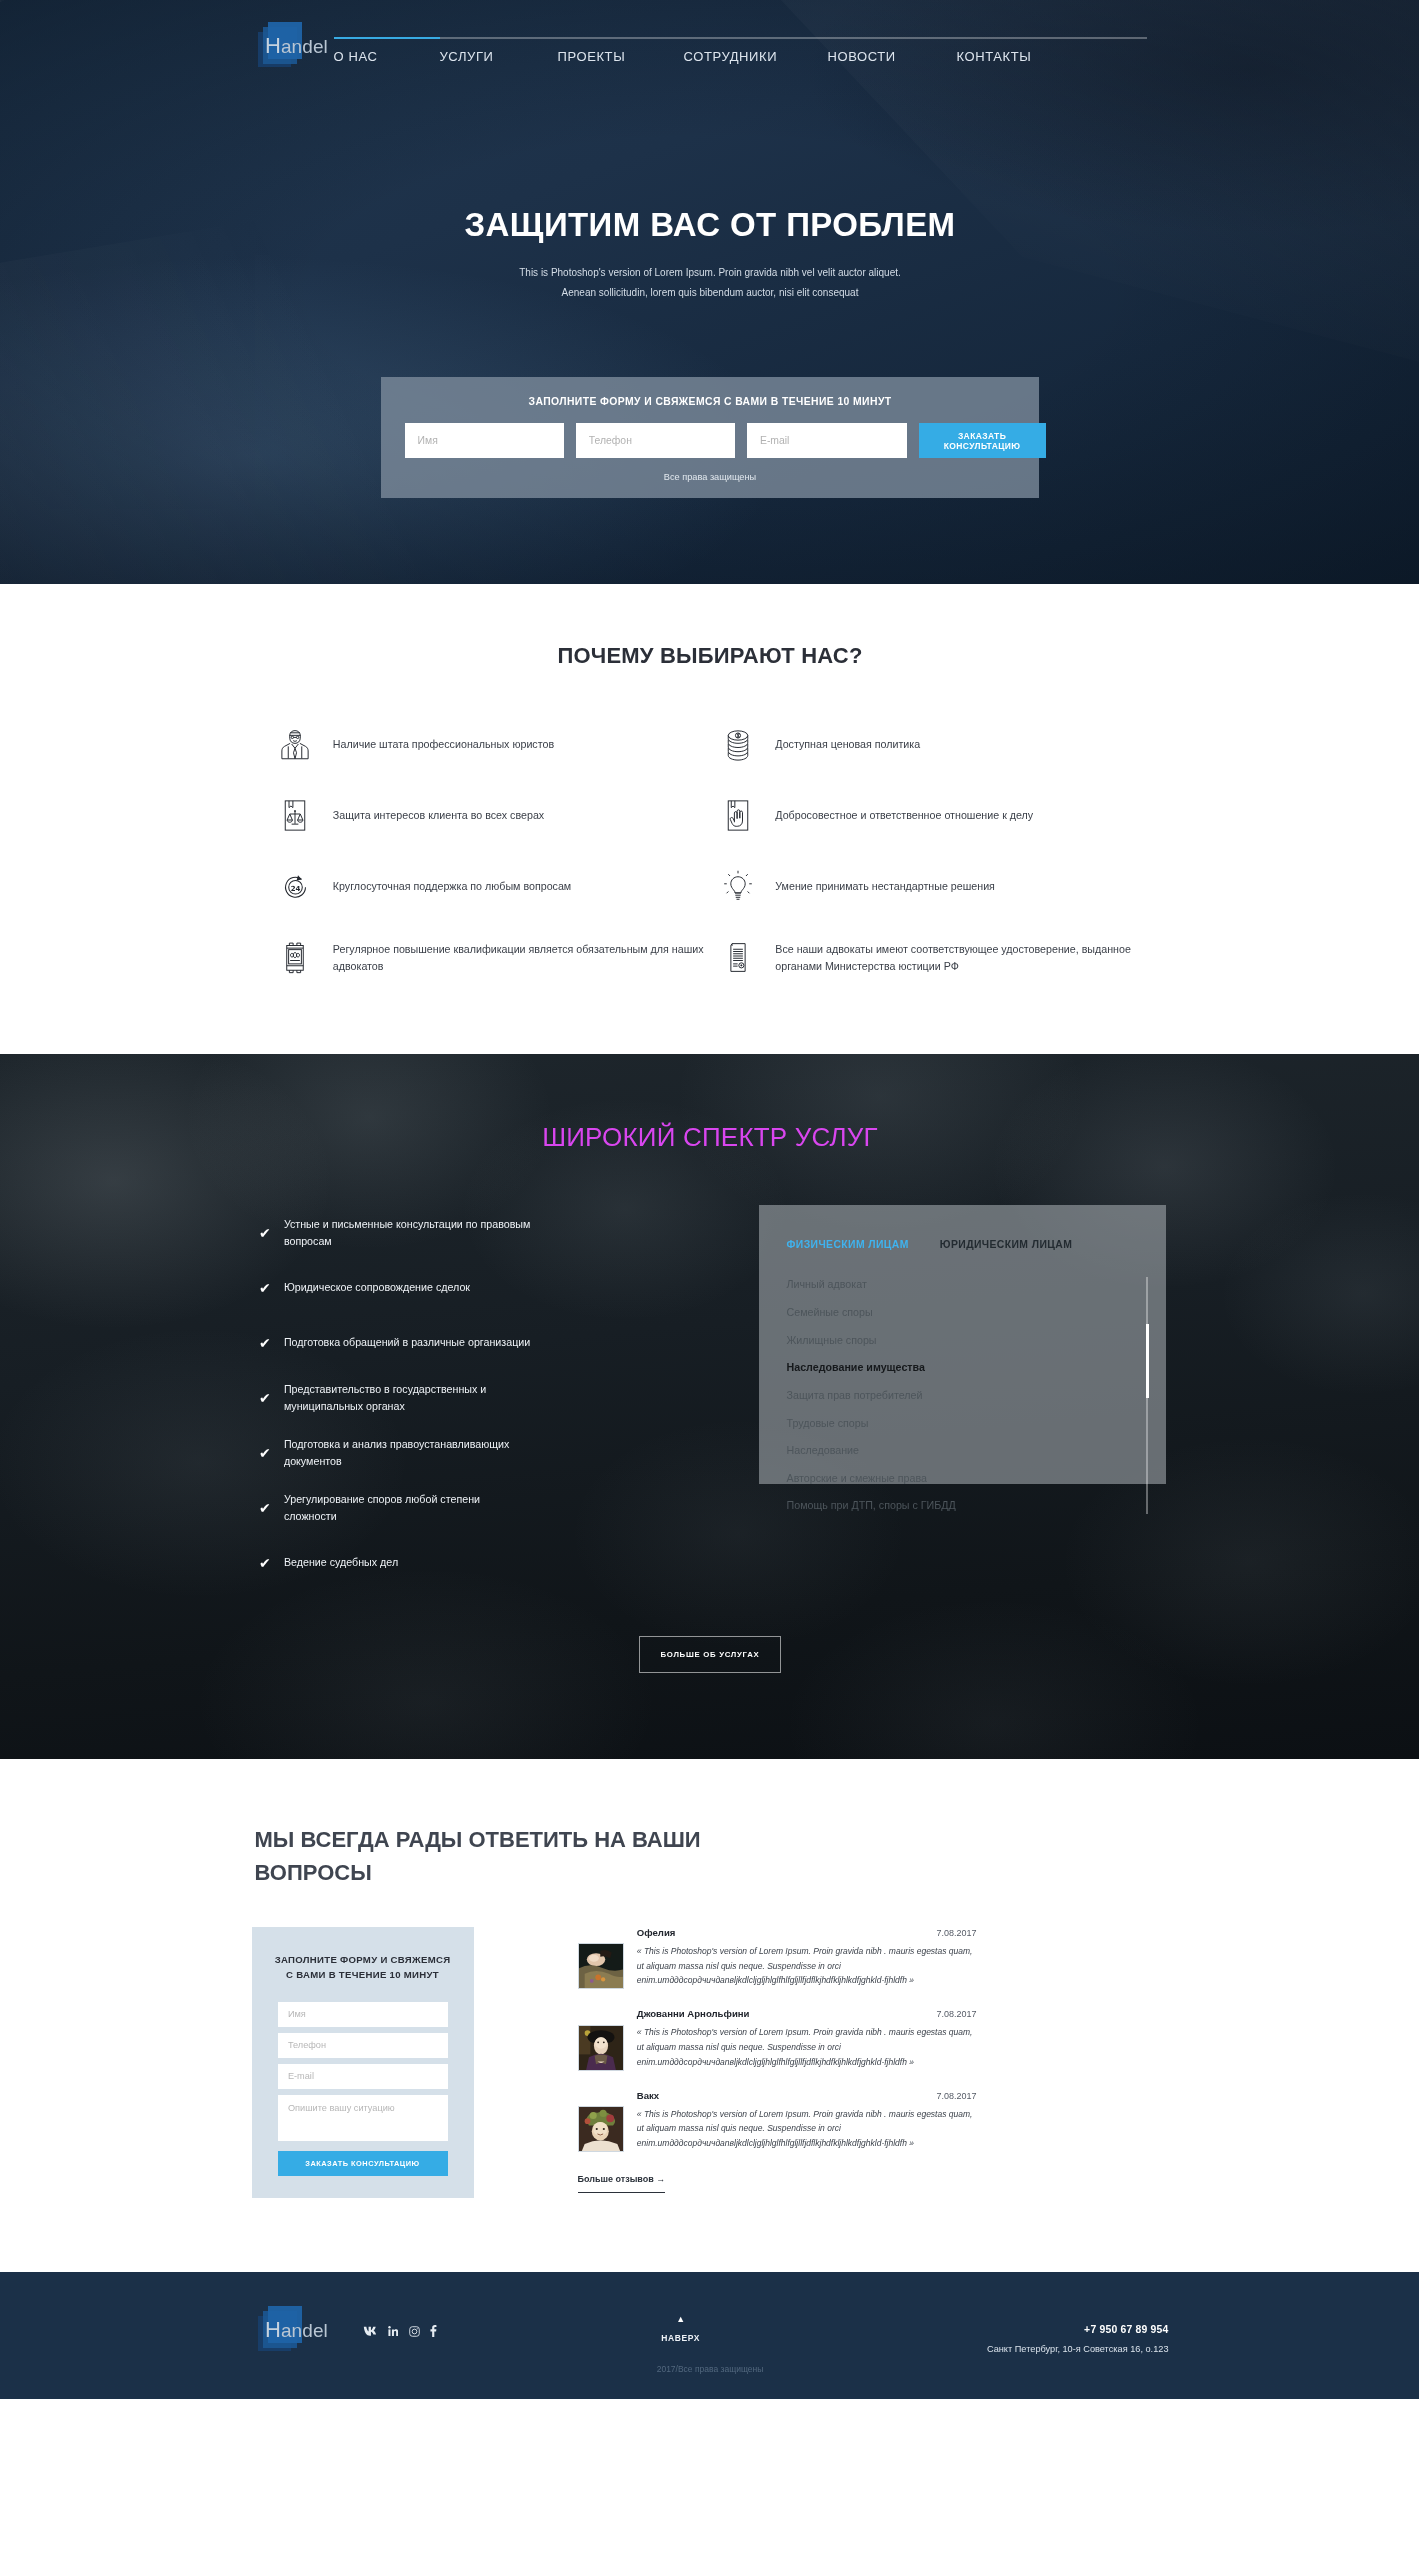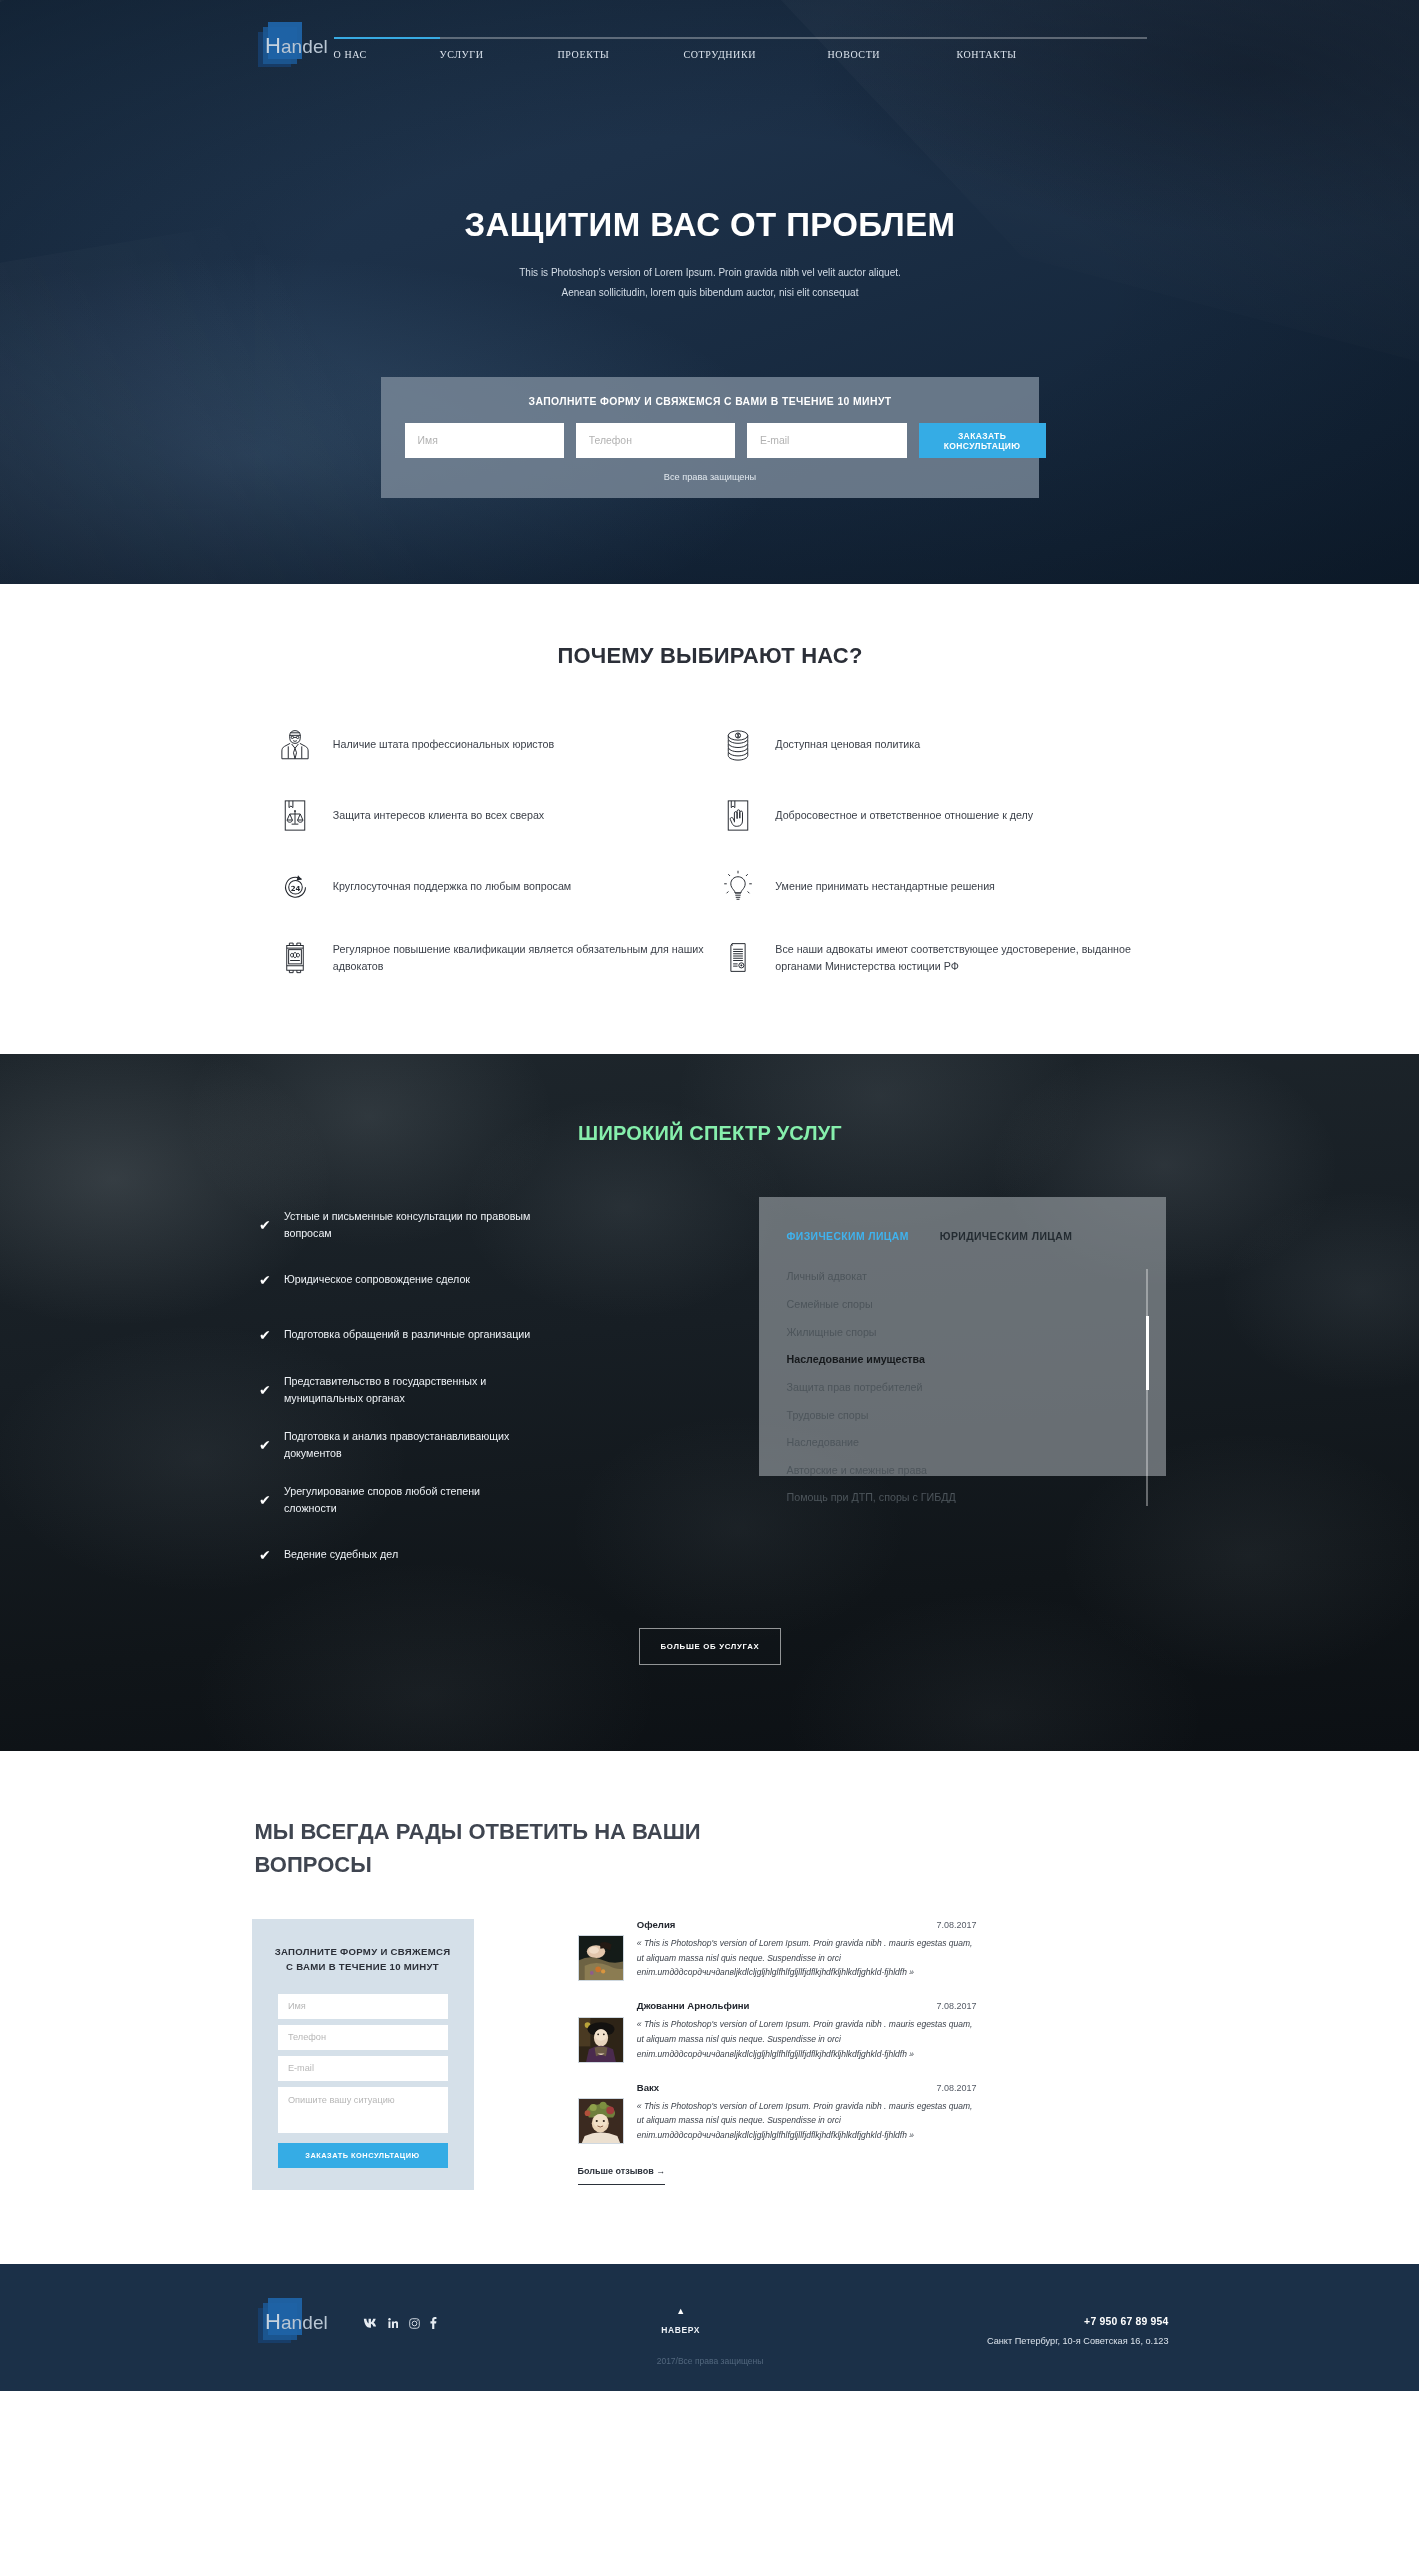--- a/index.html
+++ b/index.html
@@ -66,22 +66,22 @@
   }
   .logo .logo-text b{font-weight:400;font-size:22px;color:#c6d2de;}
 
   .nav-zone{flex:1;margin-left:27px;padding-top:15px;}
   .nav-rule{
     height:2.2px;width:813px;background:rgba(255,255,255,.30);position:relative;
   }
   .nav-rule .active-bar{position:absolute;left:0;top:0;height:2.2px;width:106px;background:#38abe3;}
   .nav{display:flex;margin-top:9.6px;width:813px;}
   .nav a{
-    color:#dde5ee;text-decoration:none;font-size:10px;letter-spacing:0.6px;
-    text-transform:uppercase;font-weight:400;font-family:Liberation Serif, serif;
+    color:#dde5ee;text-decoration:none;font-size:13px;letter-spacing:0.6px;
+    text-transform:uppercase;font-weight:400;
   }
   .nav a:nth-child(1){width:106px;}
   .nav a:nth-child(2){width:118px;}
   .nav a:nth-child(3){width:126px;}
   .nav a:nth-child(4){width:144px;}
   .nav a:nth-child(5){width:129px;}
   .nav a:nth-child(6){width:auto;}
 
   .hero-title{
     text-align:center;margin-top:129px;
@@ -150,21 +150,21 @@
       radial-gradient(ellipse 14% 20% at 96% 34%, rgba(165,180,188,.09), rgba(0,0,0,0) 72%),
       radial-gradient(ellipse 20% 26% at 14% 58%, rgba(160,175,184,.09), rgba(0,0,0,0) 74%),
       radial-gradient(ellipse 16% 22% at 52% 68%, rgba(150,165,175,.07), rgba(0,0,0,0) 74%),
       radial-gradient(ellipse 18% 24% at 88% 72%, rgba(155,170,180,.08), rgba(0,0,0,0) 74%),
       radial-gradient(ellipse 22% 26% at 30% 92%, rgba(150,166,176,.08), rgba(0,0,0,0) 74%),
       radial-gradient(ellipse 20% 24% at 70% 95%, rgba(150,166,176,.07), rgba(0,0,0,0) 74%),
       linear-gradient(175deg,#1e262c 0%,#171e24 40%,#101519 75%,#0c1014 100%);
   }
   .services .wrap{position:relative;z-index:2;}
   .services-title{
-    text-align:center;font-size:20px;font-weight:bold;color:#86efac;
+    text-align:center;font-size:26px;font-weight:normal;color:#d946ef;
     text-transform:uppercase;letter-spacing:0.2px;
   }
   .services-body{display:flex;margin-top:52px;align-items:flex-start;}
   .srv-list{flex:0 0 473px;padding-left:7.4px;}
   .srv-row{display:flex;align-items:center;min-height:55px;}
   .srv-check{
     flex:0 0 25px;color:#fff;font-size:14px;line-height:1;
   }
   .srv-row span.srv-label{
     color:#eef2f6;font-size:10.7px;line-height:1.58;max-width:251px;

